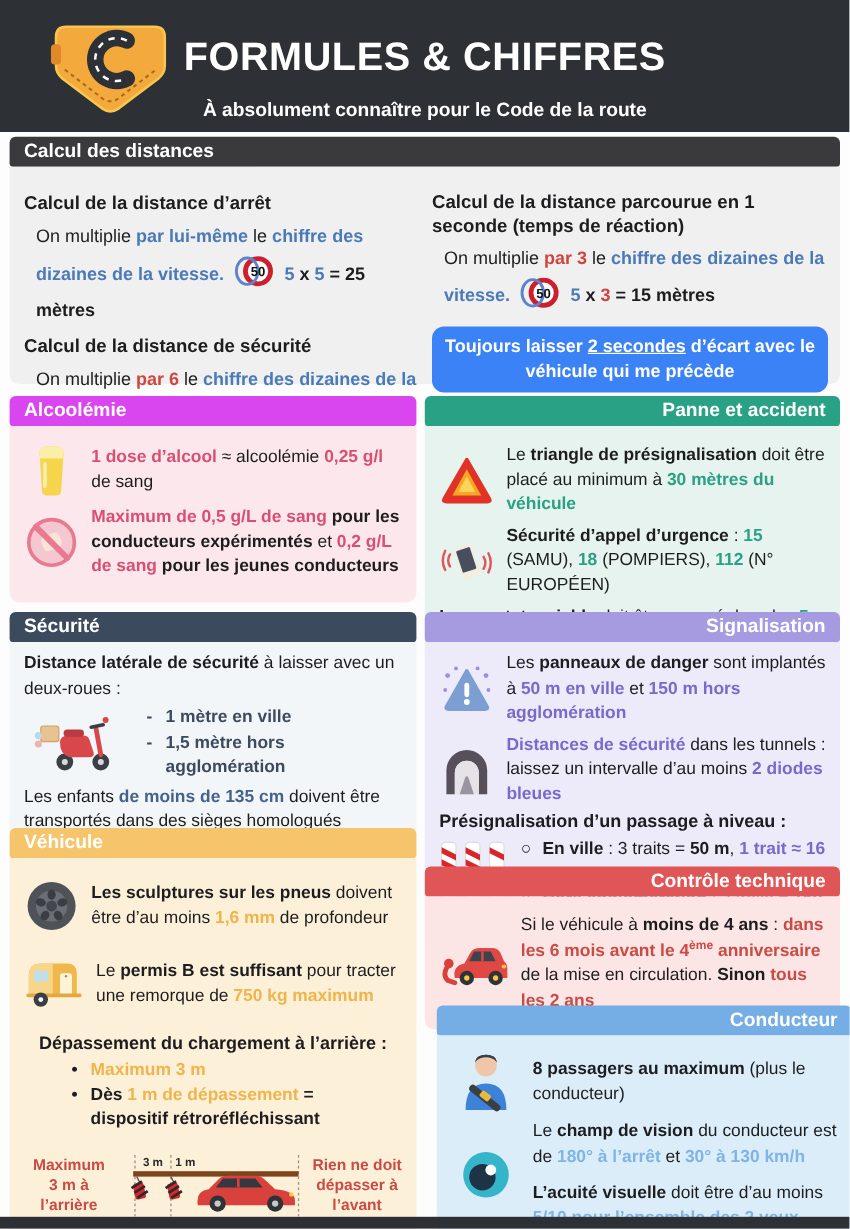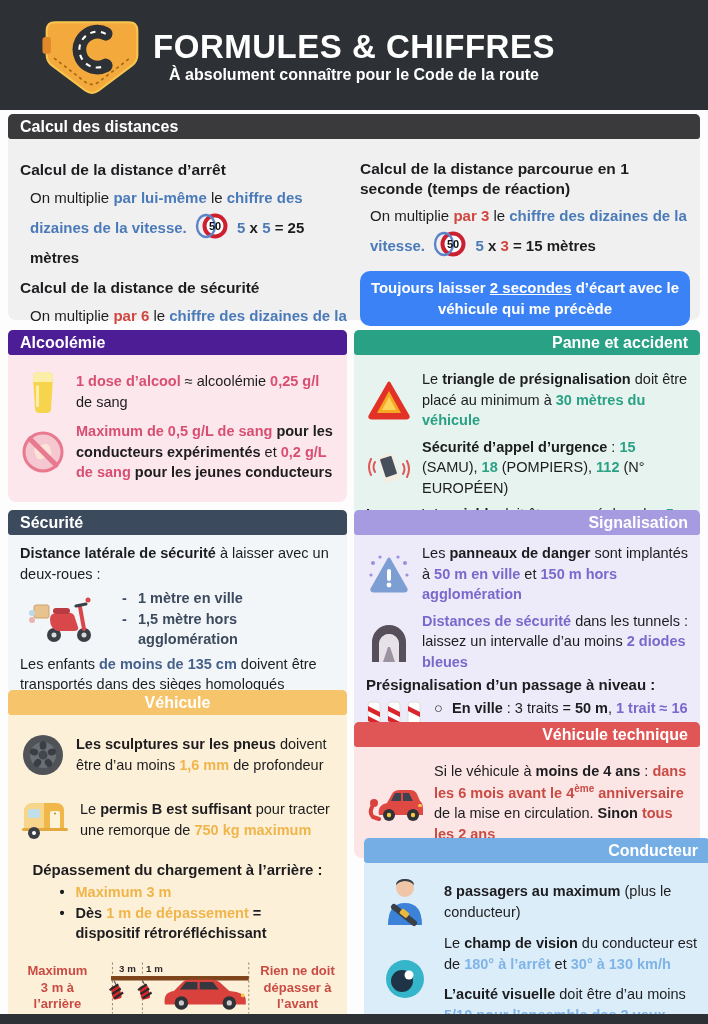--- a/index.html
+++ b/index.html
@@ -5,21 +5,21 @@
   * { margin:0; padding:0; box-sizing:border-box; }
   html,body { width:708px; }
   body { font-family:"Liberation Sans","DejaVu Sans",sans-serif; background:#ffffff; color:#1d1d1f; }
   .page { position:relative; width:708px; height:1024px; background:#fdfdfd; overflow:hidden; }
 
   
   .hdr { position:absolute; left:0; top:0; width:708px; height:110px; background:#2d3136; }
   .hdr-logo { position:absolute; left:38px; top:18px; width:108px; height:78px; }
   .hdr-title { position:absolute; left:0; top:28px; width:708px; text-align:center; color:#fff;
                font-size:33px; font-weight:800; letter-spacing:.5px; }
-  .hdr-sub { position:absolute; left:0; top:66px; width:708px; text-align:center; color:#fff;
+  .hdr-sub { position:absolute; left:0; top:84px; width:708px; text-align:center; color:#fff;
              font-size:16px; font-weight:700; }
 
   
   .card { position:absolute; display:flex; flex-direction:column; }
   .bar { height:25px; line-height:25px; border-radius:5px 5px 3px 3px; color:#fff; font-weight:700;
          font-size:16px; padding:0 12px; flex:0 0 25px; }
   .bar.rt { text-align:right; }
   .bod { flex:1; border-radius:0 0 8px 8px; padding:8px 12px; font-size:14.5px; line-height:1.42; }
 
   
@@ -29,33 +29,33 @@
   .dcol { position:absolute; top:16px; font-size:15px; }
   .dcol1 { left:12px; width:330px; }
   .dcol2 { left:352px; width:330px; }
   .dh { font-size:15.5px; font-weight:700; color:#1d1d1f; margin:4px 0 2px 0; }
   .dp { padding-left:10px; line-height:30px; }
   .note { margin-top:10px; background:#3b82f6; border-radius:10px; color:#fff; font-weight:700;
           font-size:15px; text-align:center; padding:7px 10px; line-height:1.35; }
 
   
   #sec-alcool { left:8px; top:330px; width:339px; height:172px; }
-  #sec-alcool .bar { background:#4c1d95; }
+  #sec-alcool .bar { background:#d946ef; }
   #sec-alcool .bod { background:#fbe7ec; }
   #sec-panne { left:354px; top:330px; width:346px; height:172px; }
   #sec-panne .bar { background:#28a185;padding-left:10px; }
   #sec-panne .bod { background:#e6f3ee; }
   #sec-secu { left:8px; top:510px; width:339px; height:172px; }
   #sec-secu .bar { background:#3c4a5e; }
   #sec-secu .bod { background:#f3f6f9; }
   #sec-sig { left:354px; top:510px; width:346px; height:204px; }
   #sec-sig .bar { background:#a69ae0; }
   #sec-sig .bod { background:#edeaf9; padding-top:6px; }
   #sec-veh { left:8px; top:690px; width:339px; height:323px; }
-  #sec-veh .bar { background:#f6c46a;text-align:center; }
+  #sec-veh .bar { background:#f6c46a; }
   #sec-veh .bod { background:#fdf0d9; }
   #sec-ct { left:354px; top:722px; width:346px; height:110px; }
   #sec-ct .bar { background:#e05555; }
   #sec-ct .bod { background:#fbe5e5; }
   #sec-cond { left:364px; top:838px; width:346px; height:175px; }
   #sec-cond .bar { background:#74aee4; }
   #sec-cond .bod { background:#dcedfa; }
   .footbar { position:absolute; left:0; top:1014px; width:708px; height:10px; background:#2d3136; }
 
   
@@ -386,21 +386,21 @@
           <circle cx="192" cy="50" r="2.5" fill="#f7c843"></circle>
         </svg>
         <div class="diag-lab dred">Rien ne doit
 dépasser à
 l’avant</div>
       </div>
     </div>
   </div>
 
   <div class="card" id="sec-ct">
-    <div class="bar rt">Véhicule technique</div>
+    <div class="bar rt">Contrôle technique</div>
     <div class="bod">
       <div class="irow">
         <span class="ic" style="flex:0 0 58px;">
           <svg width="56" height="44" viewBox="0 0 56 44">
             <circle cx="7" cy="22" r="4" fill="#d8413c"></circle>
             <path d="M5,26 Q2,32 6,36 L12,38" stroke="#d8413c" stroke-width="4" fill="none" stroke-linecap="round"></path>
             <path d="M12,34 Q10,24 20,22 L25,13 Q27,9 33,9 L43,9 Q48,9 50,13 L53,20 Q56,22 56,28 L56,34 Z" fill="#e04843"></path>
             <path d="M28,12 L42,12 L46,20 L24,20 Z" fill="#3d4450"></path>
             <line x1="35" y1="12" x2="35" y2="20" stroke="#e04843" stroke-width="2"></line>
             <circle cx="22" cy="34" r="6" fill="#2f3237"></circle>

